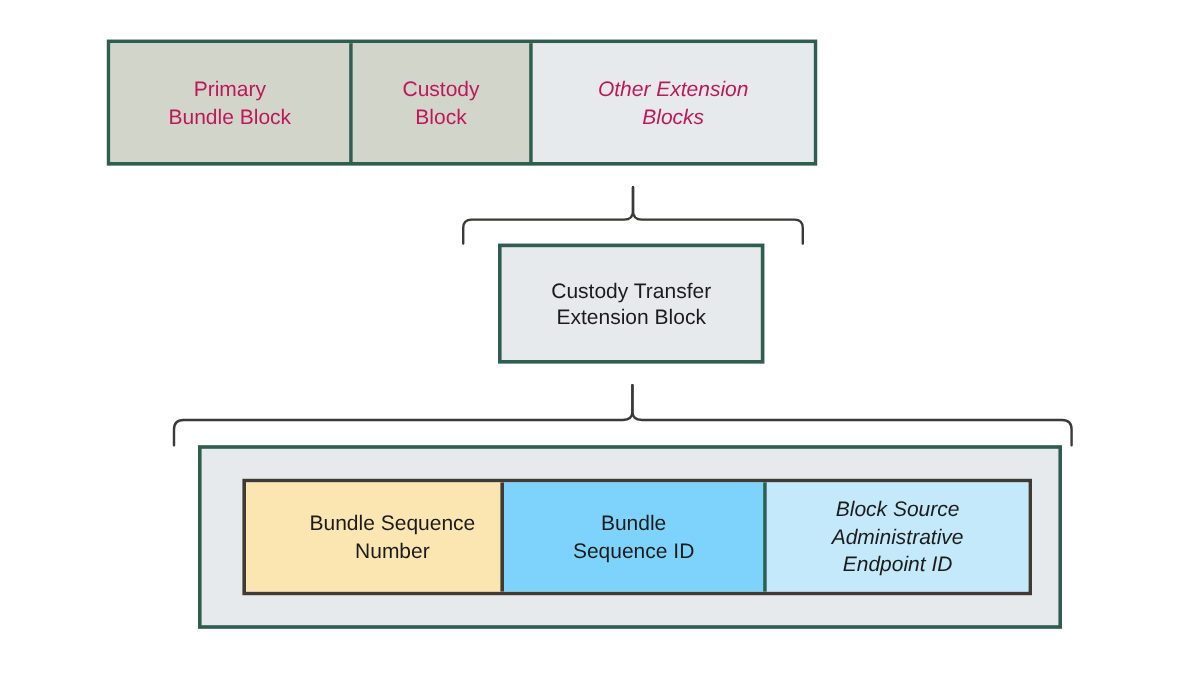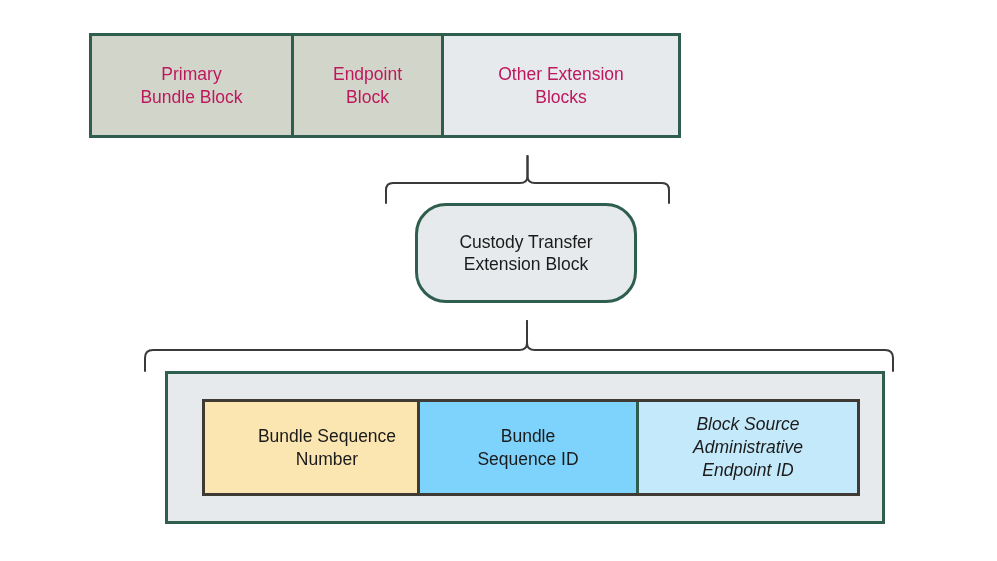--- a/index.html
+++ b/index.html
@@ -21,21 +21,20 @@
   .box {
     position: absolute;
     box-sizing: border-box;
     display: flex;
     align-items: center;
     justify-content: center;
     text-align: center;
     line-height: 1.28;
     white-space: pre-line;
     color: #1b1b1b;
-    border-radius: 31px;
   }
 
   
   #row1 {
     position: absolute;
     left: 89px;
     top: 33px;
     width: 592px;
     height: 105px;
     box-sizing: border-box;
@@ -60,20 +59,21 @@
     border-right: 3px solid #2f5e4f;
   }
   .cell-payload {
     width: 150px;
     background: #d2d5ca;
     border-right: 3px solid #2f5e4f;
   }
   .cell-other {
     flex: 1;
     background: #e6eaec;
+    font-style: italic;
   }
 
   
   .brace {
     position: absolute;
     pointer-events: none;
   }
   .brace svg { display: block; overflow: visible; }
 
   
@@ -137,21 +137,21 @@
   }
 </style>
 </head>
 <body>
 
 <div id="canvas">
 
   <div id="row1">
     <div class="cell cell-primary">Primary
 Bundle Block</div>
-    <div class="cell cell-payload">Endpoint
+    <div class="cell cell-payload">Custody
 Block</div>
     <div class="cell cell-other">Other Extension
 Blocks</div>
   </div>
 
   <div class="brace" style="left:380px; top:150px; width:300px; height:60px;">
     <svg width="300" height="60" viewBox="0 0 300 60" fill="none" xmlns="http://www.w3.org/2000/svg">
       <path d="M147.5 6 L147.5 26 Q147.5 33 140 33 L13 33 Q6 33 6 40 L6 53" stroke="#3a3a38" stroke-width="2" stroke-linecap="round" fill="none"></path>
       <path d="M147.5 6 L147.5 26 Q147.5 33 155 33 L282 33 Q289 33 289 40 L289 53" stroke="#3a3a38" stroke-width="2" stroke-linecap="round" fill="none"></path>
     </svg>

